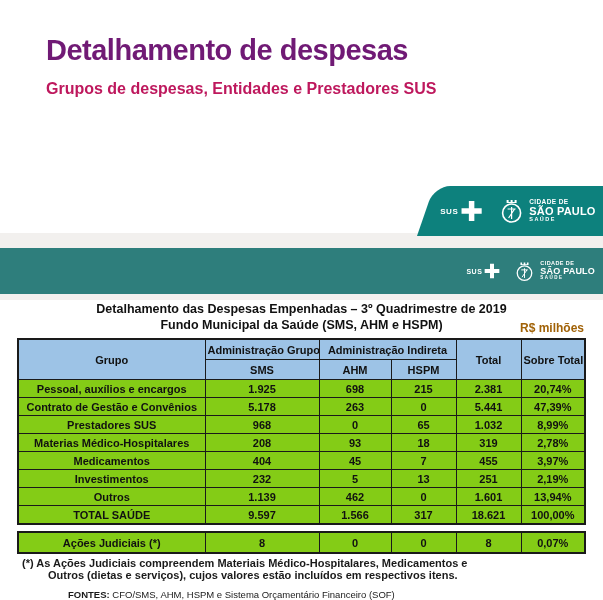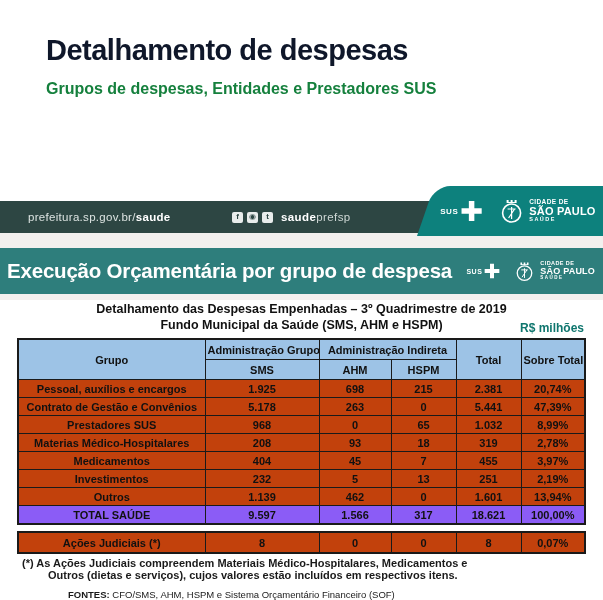--- a/index.html
+++ b/index.html
@@ -3,25 +3,25 @@
 <meta charset="utf-8">
 <style>
   html,body{margin:0;padding:0;}
   .slide{
     position:relative;width:603px;height:600px;background:#ffffff;overflow:hidden;
     font-family:"Liberation Sans","DejaVu Sans",sans-serif;
   }
   
   .page-title{
     position:absolute;left:46px;top:34px;font-size:29px;font-weight:700;
-    color:#0f172a;letter-spacing:-0.5px;margin:0;
+    color:#701a75;letter-spacing:-0.5px;margin:0;
   }
   .page-subtitle{
     position:absolute;left:46px;top:80px;font-size:16px;font-weight:700;
-    color:#15803d;margin:0;
+    color:#be185d;margin:0;
   }
   
   .gray-band{position:absolute;left:0;top:233px;width:603px;height:67px;background:#f2f0ee;}
   .dark-bar{
     position:absolute;left:0;top:201px;width:603px;height:32px;background:#2d4643;
     display:flex;align-items:center;
   }
   .dark-bar .url{margin-left:28px;font-size:11.5px;color:#dde4e2;letter-spacing:.3px;}
   .dark-bar .url b{color:#ffffff;}
   .dark-bar .social{position:absolute;left:232px;display:flex;align-items:center;gap:4px;}
@@ -56,58 +56,49 @@
   }
   .section-title{
     margin-left:7px;font-size:20.5px;font-weight:700;color:#ffffff;letter-spacing:-0.2px;white-space:nowrap;
   }
   .section-logos{position:absolute;right:8px;display:flex;align-items:center;gap:14px;}
   
   .table-title{
     position:absolute;left:0;top:301px;width:603px;text-align:center;
     font-size:12.5px;font-weight:700;color:#111;line-height:16px;
   }
-  .unit-label{position:absolute;right:19px;top:321px;font-size:12px;font-weight:700;color:#0f766e;}
+  .unit-label{position:absolute;right:19px;top:321px;font-size:12px;font-weight:700;color:#a16207;}
   table{border-collapse:collapse;table-layout:fixed;}
   .main-table{position:absolute;left:17px;top:338px;width:567px;}
   .acoes-table{position:absolute;left:17px;top:531px;width:567px;border-radius:7px;}
   .main-table,.acoes-table{border:2px solid #1a1a1a;}
   th,td{
     border:1px solid #1a1a1a;font-size:11px;font-weight:700;color:#111;
     text-align:center;vertical-align:middle;padding:0 2px;overflow:hidden;white-space:nowrap;
   }
   thead th{background:#9dc3e6;height:19px;}
-  tbody td{height:17px;background:#c2410c;}
-  tr.total-row td{background:#8b5cf6;}
+  tbody td{height:17px;background:#84cc16;}
+  tr.total-row td{background:#84cc16;}
   .acoes-table td{height:19px;}
   
   .footnote{position:absolute;left:22px;top:558px;font-size:11px;font-weight:700;color:#1a1a1a;line-height:11.5px;}
   .footnote .l2{margin-left:26px;}
   .fontes{position:absolute;left:22px;top:589px;font-size:9.5px;color:#1a1a1a;padding-left:46px;}
   .fontes b{font-weight:700;}
 </style>
 </head>
 <body>
 
 <div class="slide">
 
   <h1 class="page-title">Detalhamento de despesas</h1>
   <h2 class="page-subtitle">Grupos de despesas, Entidades e Prestadores SUS</h2>
 
   <div class="gray-band"></div>
 
-  <div class="dark-bar">
-    <span class="url"><span>prefeitura.sp.gov.br/</span><b>saude</b></span>
-    <span class="social">
-      <span class="sq-icon">f</span>
-      <span class="sq-icon">◉</span>
-      <span class="sq-icon">t</span>
-      <span class="handle"><span>saude</span><span class="thin">prefsp</span></span>
-    </span>
-  </div>
 
   <div class="teal-corner">
     <div class="teal-corner-inner">
       <span class="sus-logo">
         <span class="sus-word">SUS</span>
         <svg width="22" height="22" viewBox="0 0 24 24">
             <path d="M9 1h6v8h8v6h-8v8H9v-8H1V9h8z" fill="#ffffff"></path>
           </svg>
       </span>
       <span class="citylogo">
@@ -119,21 +110,20 @@
         <span class="txt">
           <span class="l1">CIDADE DE</span>
           <span class="l2">SÃO PAULO</span>
           <span class="l3">SAÚDE</span>
         </span>
       </span>
     </div>
   </div>
 
   <div class="section-banner">
-    <span class="section-title">Execução Orçamentária por grupo de despesa</span>
     <span class="section-logos">
       <span class="sus-logo">
         <span class="sus-word" style="font-size:7px">SUS</span>
         <svg width="16" height="16" viewBox="0 0 24 24">
             <path d="M9 1h6v8h8v6h-8v8H9v-8H1V9h8z" fill="#ffffff"></path>
           </svg>
       </span>
       <span class="citylogo small">
         <svg width="21" height="23" viewBox="0 0 26 28">
           <path d="M8 3h2v2h2V3h2v2h2V3h2v3H8z" fill="#ffffff"></path>

